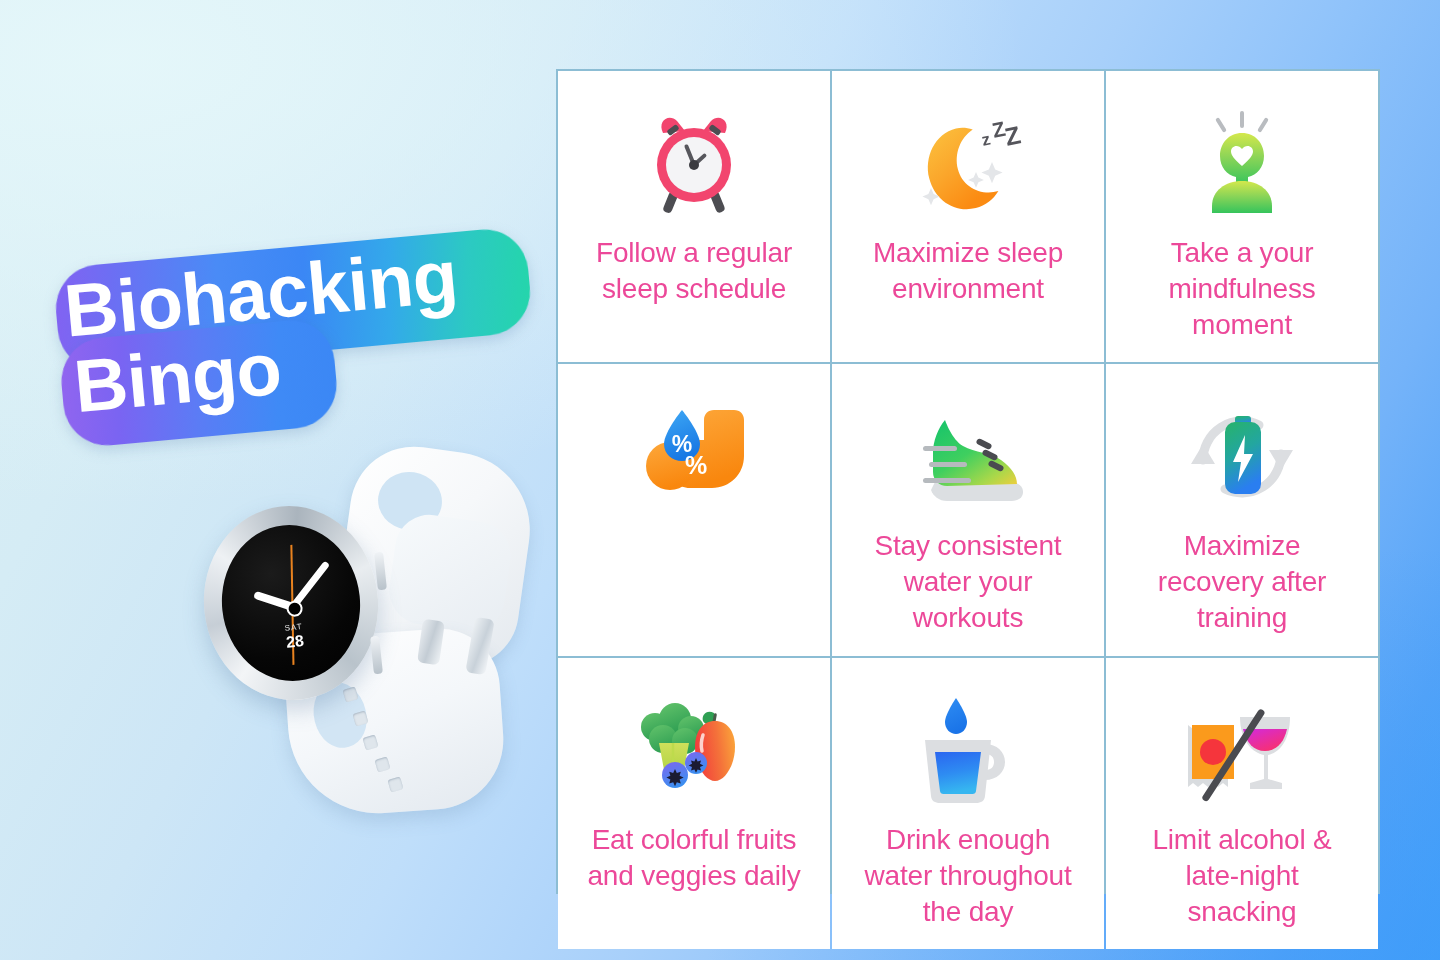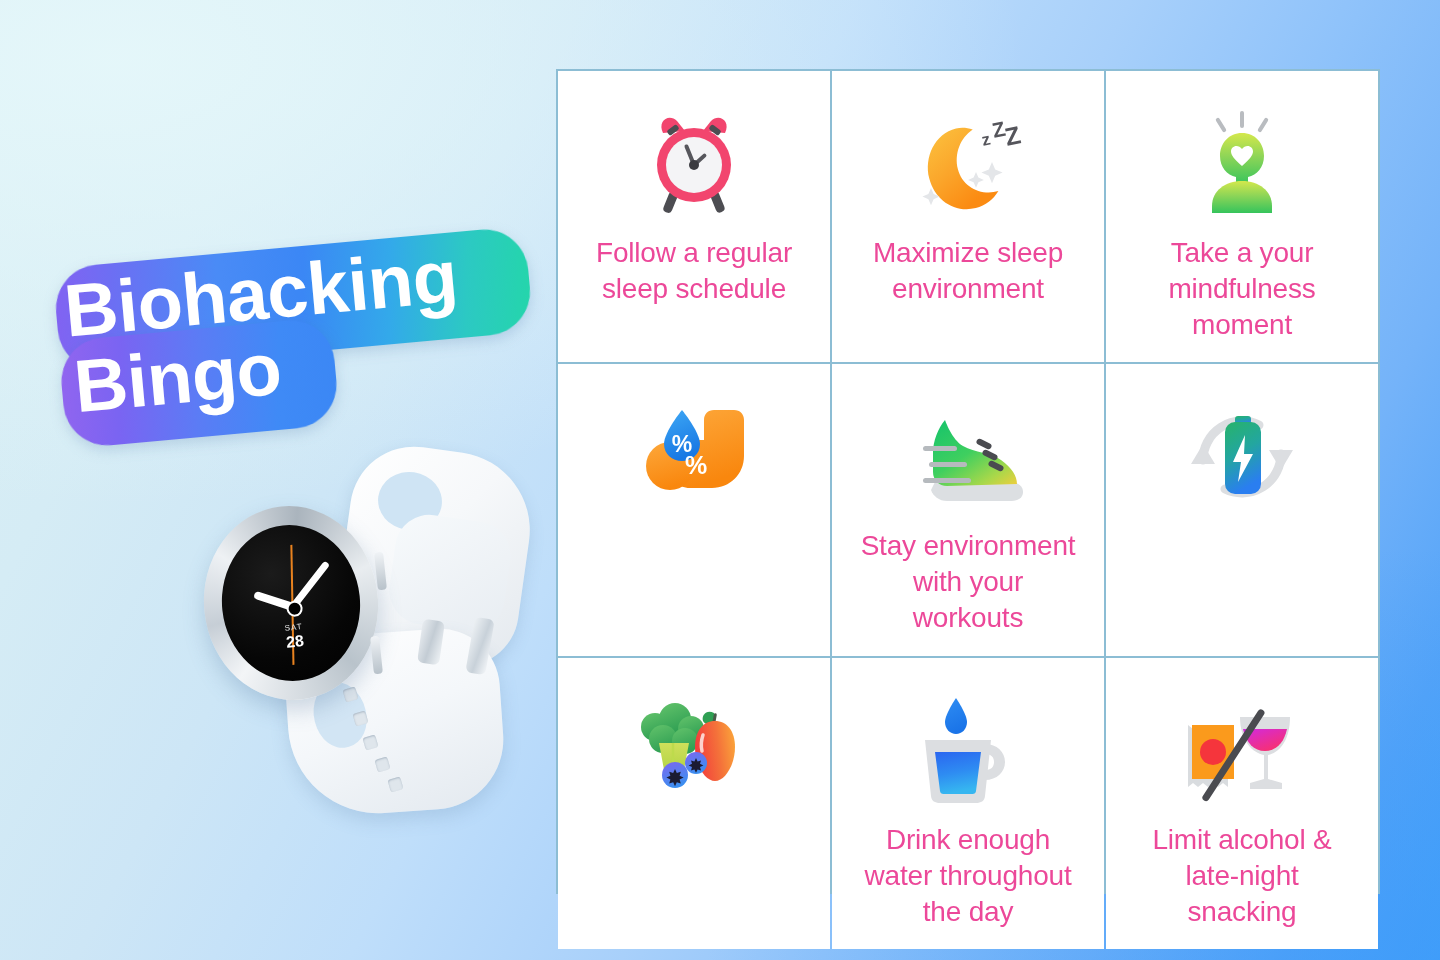--- a/index.html
+++ b/index.html
@@ -483,21 +483,21 @@
           <path d="M40 14 C40 14 47 34 58 40 C70 47 86 46 96 54 C107 62 112 70 112 78
                    L42 80 C34 80 28 74 28 66 L28 46 C28 36 33 22 40 14 Z" fill="url(#shoeGrad)"></path>
           <rect x="71" y="35" width="16" height="6" rx="3" fill="#4a4b50" transform="rotate(26 79 38)"></rect>
           <rect x="77" y="46" width="16" height="6" rx="3" fill="#4a4b50" transform="rotate(26 85 49)"></rect>
           <rect x="83" y="57" width="16" height="6" rx="3" fill="#4a4b50" transform="rotate(26 91 60)"></rect>
           <rect x="18" y="40" width="34" height="5" rx="2.5" fill="#b6babe"></rect>
           <rect x="24" y="56" width="38" height="5" rx="2.5" fill="#b6babe"></rect>
           <rect x="18" y="72" width="48" height="5" rx="2.5" fill="#b6babe"></rect>
         </svg>
       </div>
-      <div class="cell-label">Stay environment with your workouts</div>
+      <div class="cell-label">Stay consistent water your workouts</div>
     </div>
 
     <div class="cell">
       <div class="cell-icon">
         <svg width="118" height="110" viewBox="0 0 118 110">
           <defs>
             <linearGradient id="battGrad" x1="0" y1="0" x2="0.3" y2="1">
               <stop offset="0" stop-color="#27b36a"></stop>
               <stop offset="0.5" stop-color="#23a6a0"></stop>
               <stop offset="1" stop-color="#2a7ef0"></stop>
@@ -505,20 +505,21 @@
           </defs>
           <path d="M20 58 A39 39 0 0 1 76 23" stroke="#dcdee1" stroke-width="9" fill="none" stroke-linecap="round"></path>
           <path d="M98 52 A39 39 0 0 1 42 87" stroke="#dcdee1" stroke-width="9" fill="none" stroke-linecap="round"></path>
           <path d="M20 42 L32 62 L8 62 Z" fill="#dcdee1"></path>
           <path d="M98 68 L86 48 L110 48 Z" fill="#dcdee1"></path>
           <rect x="52" y="14" width="16" height="8" rx="3" fill="url(#battGrad)"></rect>
           <rect x="42" y="20" width="36" height="72" rx="10" fill="url(#battGrad)"></rect>
           <path d="M62 33 L50 60 L58 60 L55 80 L70 52 L61 52 Z" fill="#ffffff"></path>
         </svg>
       </div>
+      <div class="cell-label">Maximize recovery after training</div>
     </div>
 
     <div class="cell">
       <div class="cell-icon">
         <svg width="130" height="104" viewBox="0 0 130 104">
           <defs>
             <linearGradient id="brocGrad" x1="0" y1="0" x2="0.4" y2="1">
               <stop offset="0" stop-color="#63c36b"></stop>
               <stop offset="1" stop-color="#2f9f53"></stop>
             </linearGradient>
@@ -546,20 +547,21 @@
           <path d="M85 14 C78 10 72 16 74 22 C76 26 82 27 86 24 Z" fill="#2f9f53"></path>
           <rect x="84" y="14" width="3" height="12" rx="1.5" fill="#4a5a4a" transform="rotate(10 85 20)"></rect>
           <path d="M86 22 C74 22 66 32 66 48 C66 66 76 82 86 82 C96 82 106 66 106 48 C106 32 98 22 86 22 Z" fill="url(#appleGrad)"></path>
           <path d="M74 36 C72 42 72 48 73 52" stroke="#ffffff" stroke-width="3.5" stroke-linecap="round" fill="none" opacity="0.75"></path>
           <circle cx="67" cy="64" r="11" fill="url(#berryGrad)"></circle>
           <path d="M67 59 l1.6 3.4 3.4 -1 -1 3.4 3.4 1.6 -3.4 1.6 1 3.4 -3.4 -1 -1.6 3.4 -1.6 -3.4 -3.4 1 1 -3.4 -3.4 -1.6 3.4 -1.6 -1 -3.4 3.4 1 Z" fill="#1b1b33"></path>
           <circle cx="46" cy="76" r="13" fill="url(#berryGrad)"></circle>
           <path d="M46 70 l1.8 4 4 -1.2 -1.2 4 4 1.8 -4 1.8 1.2 4 -4 -1.2 -1.8 4 -1.8 -4 -4 1.2 1.2 -4 -4 -1.8 4 -1.8 -1.2 -4 4 1.2 Z" fill="#1b1b33"></path>
         </svg>
       </div>
+      <div class="cell-label">Eat colorful fruits and veggies daily</div>
     </div>
 
     <div class="cell">
       <div class="cell-icon">
         <svg width="106" height="110" viewBox="0 0 106 110">
           <defs>
             <linearGradient id="waterGrad" x1="0" y1="0" x2="0.2" y2="1">
               <stop offset="0" stop-color="#2a66f0"></stop>
               <stop offset="0.55" stop-color="#2e8cf2"></stop>
               <stop offset="1" stop-color="#36b6f0"></stop>

